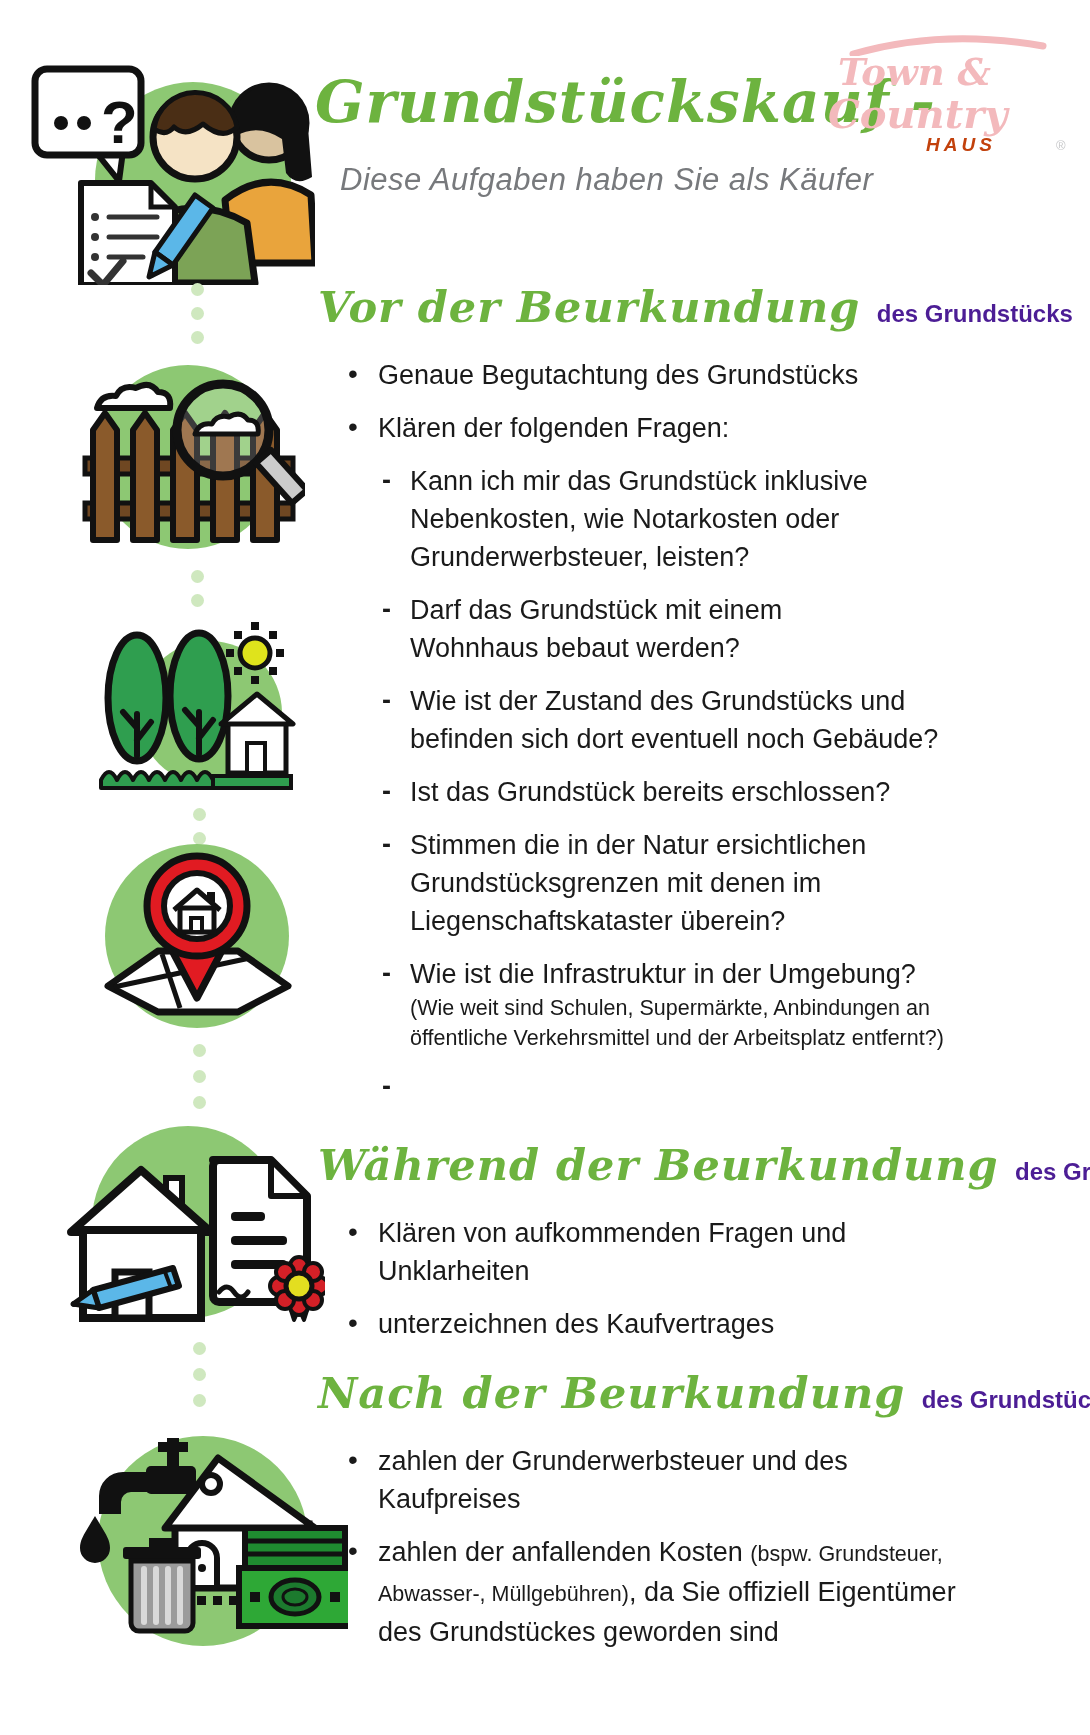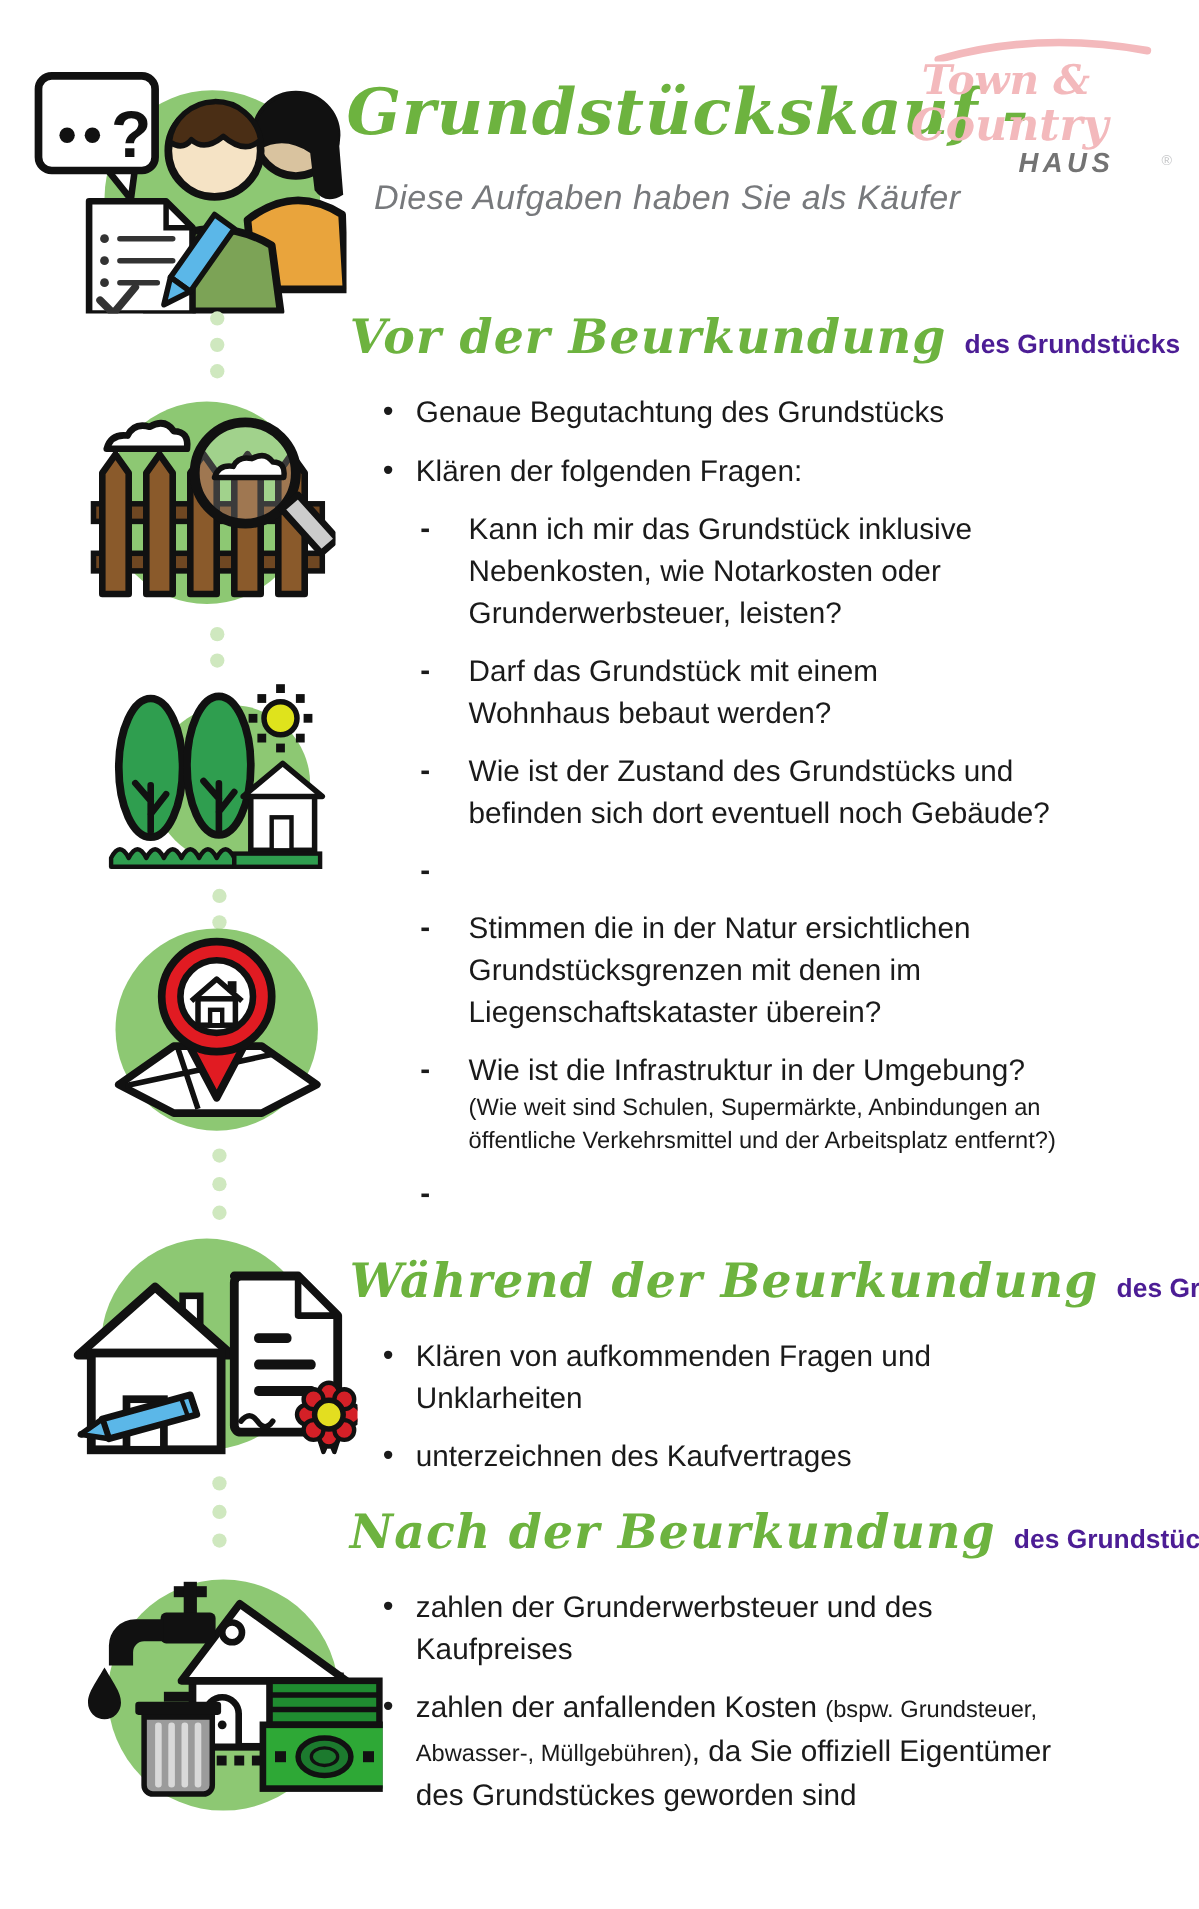--- a/index.html
+++ b/index.html
@@ -10,37 +10,37 @@
   #title{left:315px;top:68px;font-family:"DejaVu Serif",serif;font-style:italic;font-weight:700;
          font-size:58px;color:#6db33f;letter-spacing:1px;}
   #subtitle{left:340px;top:162px;font-size:31px;font-style:italic;color:#77797c;letter-spacing:.5px;}
   
   #logo{left:818px;top:34px;width:260px;height:132px;text-align:center;}
   #logo .swoosh{position:absolute;left:30px;top:0;}
   .logo-town{position:absolute;left:20px;top:16px;width:220px;font-family:"DejaVu Serif",serif;
              font-style:italic;font-weight:700;font-size:37px;color:#f3b9bc;text-align:left;}
   .logo-country{position:absolute;left:10px;top:56px;width:240px;font-family:"DejaVu Serif",serif;
              font-style:italic;font-weight:700;font-size:40px;color:#f3b9bc;text-align:left;}
-  .logo-haus{position:absolute;left:108px;top:100px;font-size:25px;font-style:italic;font-weight:700;
-             color:#737373;letter-spacing:4px;}
+  .logo-haus{position:absolute;left:108px;top:100px;font-size:19px;font-style:italic;font-weight:700;
+             color:#c2410c;letter-spacing:4px;}
   .logo-reg{position:absolute;left:238px;top:104px;font-size:13px;color:#c6c7c9;}
   
   .section{position:absolute;left:318px;width:700px;}
   .sec-head{white-space:nowrap;}
   .script{font-family:"DejaVu Serif",serif;font-style:italic;font-weight:700;font-size:43px;
           color:#6db33f;letter-spacing:1px;}
   .suffix{font-size:24px;font-weight:700;color:#4c1d95;margin-left:12px;}
   .bullets{margin-top:24px;}
   .b-row{display:flex;margin-bottom:15px;}
   .b-dot{width:30px;min-width:30px;margin-left:30px;font-size:28px;line-height:36px;}
   .b-text{font-size:27px;line-height:38px;white-space:pre-line;max-width:620px;}
   .qs{margin-top:6px;}
   .q-row{display:flex;margin-bottom:15px;}
   .q-dash{width:28px;min-width:28px;margin-left:64px;font-size:27px;font-weight:700;line-height:37px;}
-  .q-text{font-size:27px;line-height:38px;white-space:pre-line;max-width:560px;margin-left:16px;}
+  .q-text{font-size:27px;line-height:38px;white-space:pre-line;max-width:560px;}
   .q-note{display:block;font-size:21.5px;line-height:30px;white-space:pre-line;}
   .small-inline{font-size:21.5px;}
   
   .cdot{position:absolute;width:13px;height:13px;border-radius:50%;background:#cfe8bf;}
 </style>
 </head>
 <body>
 
 <div id="page">
 
@@ -290,20 +290,21 @@
         <span class="q-text">Darf das Grundstück mit einem
 Wohnhaus bebaut werden?</span>
       </div>
       <div class="q-row">
         <span class="q-dash">-</span>
         <span class="q-text">Wie ist der Zustand des Grundstücks und
 befinden sich dort eventuell noch Gebäude?</span>
       </div>
       <div class="q-row">
         <span class="q-dash">-</span>
+        <span class="q-text">Ist das Grundstück bereits erschlossen?</span>
       </div>
       <div class="q-row">
         <span class="q-dash">-</span>
         <span class="q-text">Stimmen die in der Natur ersichtlichen
 Grundstücksgrenzen mit denen im
 Liegenschaftskataster überein?</span>
       </div>
       <div class="q-row">
         <span class="q-dash">-</span>
         <span class="q-text"><span>Wie ist die Infrastruktur in der Umgebung?</span><span class="q-note">(Wie weit sind Schulen, Supermärkte, Anbindungen an

